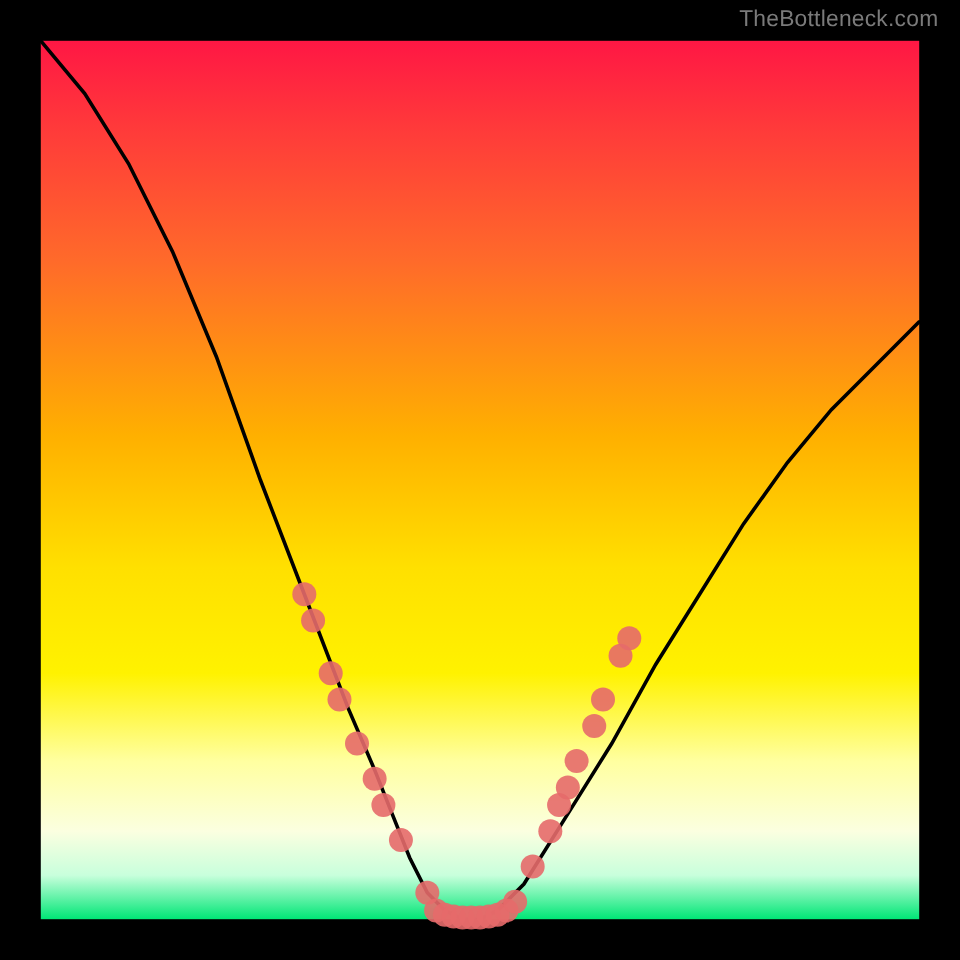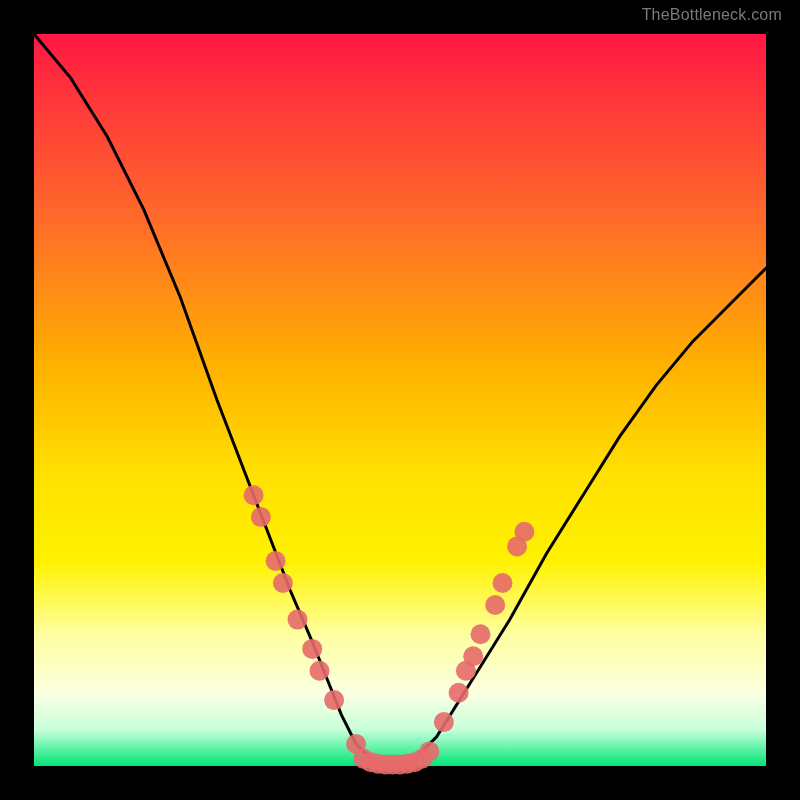--- a/index.html
+++ b/index.html
@@ -33,21 +33,21 @@
       #fbffe0 90%,
       #c8ffdc 95%,
       #00e676 100%
     );
   }
   .watermark {
     position: absolute;
     top: 6px;
     right: 18px;
     font-family: Arial, Helvetica, sans-serif;
-    font-size: 16px;
+    font-size: 19px;
     font-weight: 500;
     color: #7a7a7a;
     letter-spacing: 0.2px;
     z-index: 10;
     user-select: none;
   }
   svg.curves {
     position: absolute;
     left: 0;
     top: 0;

